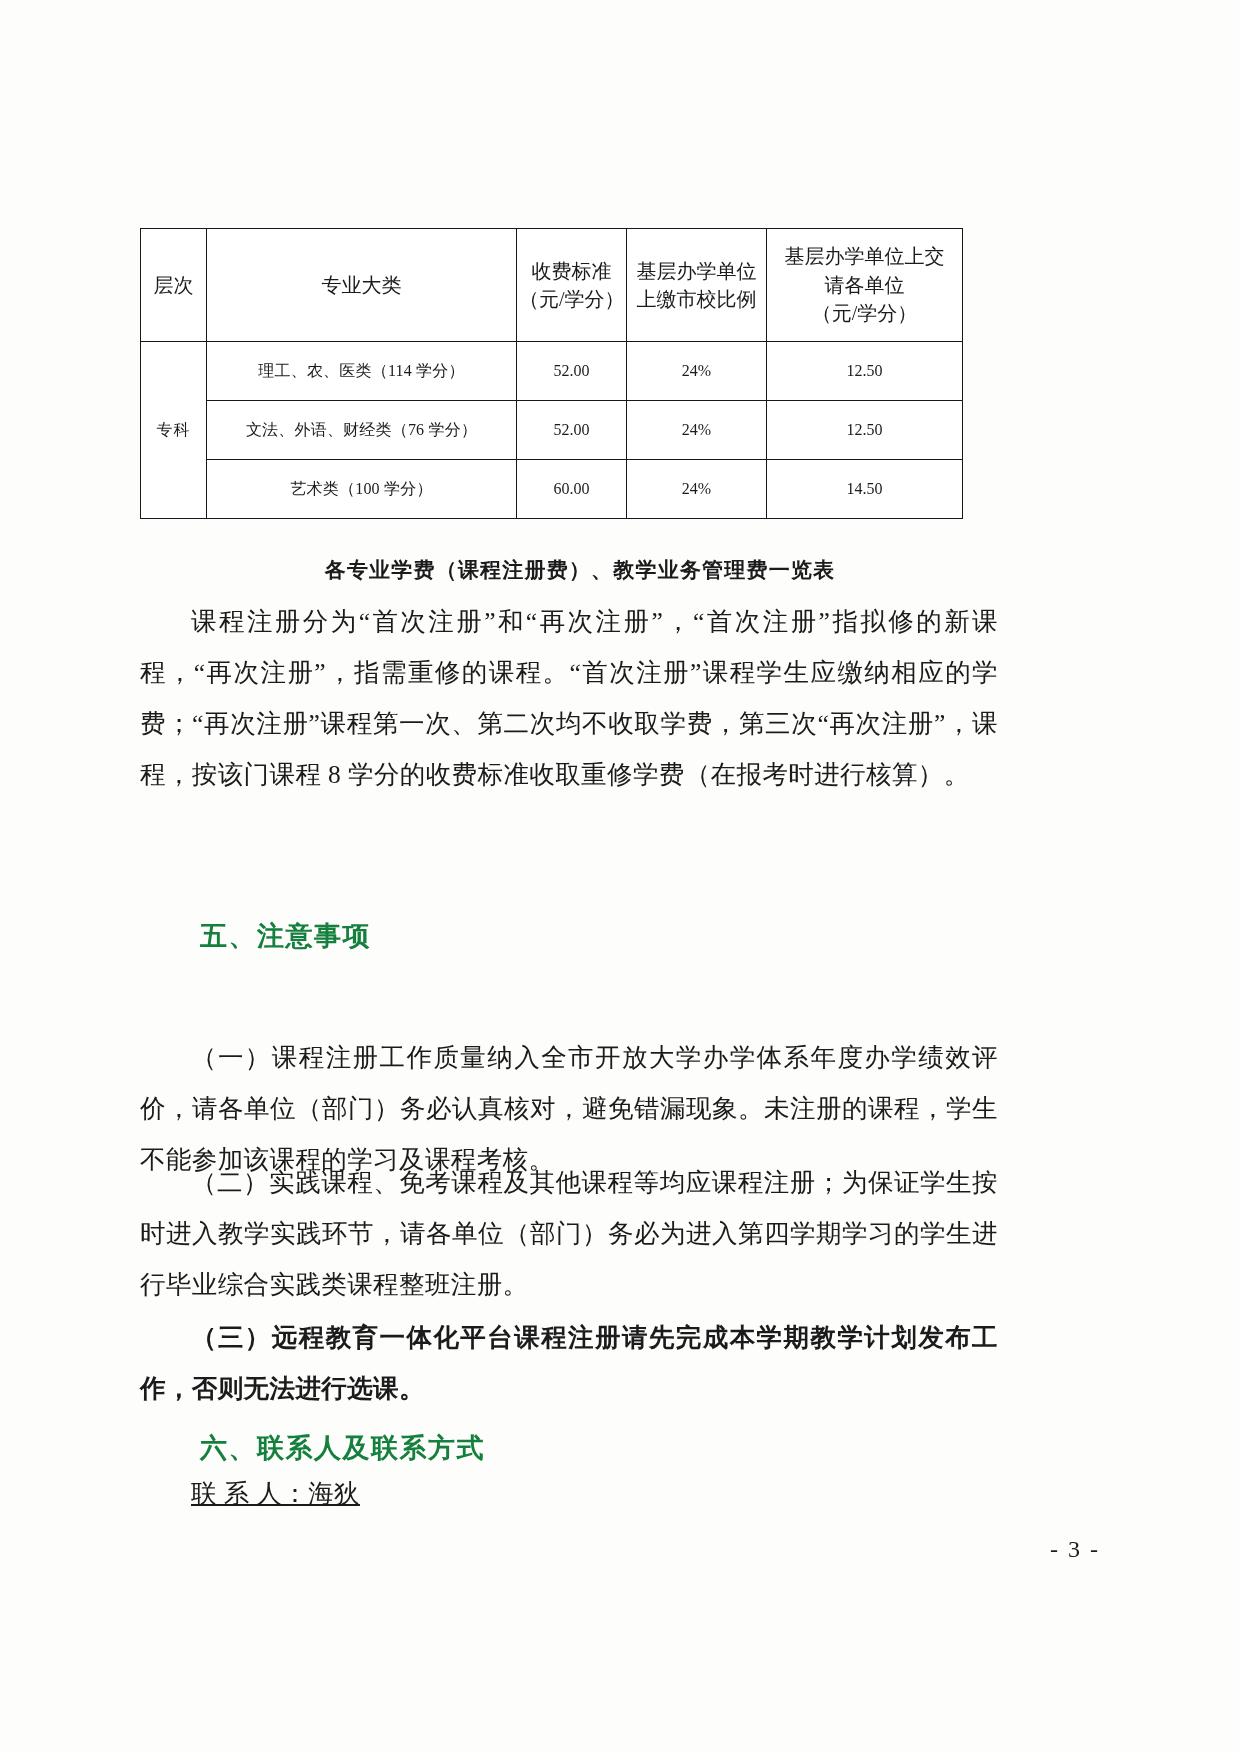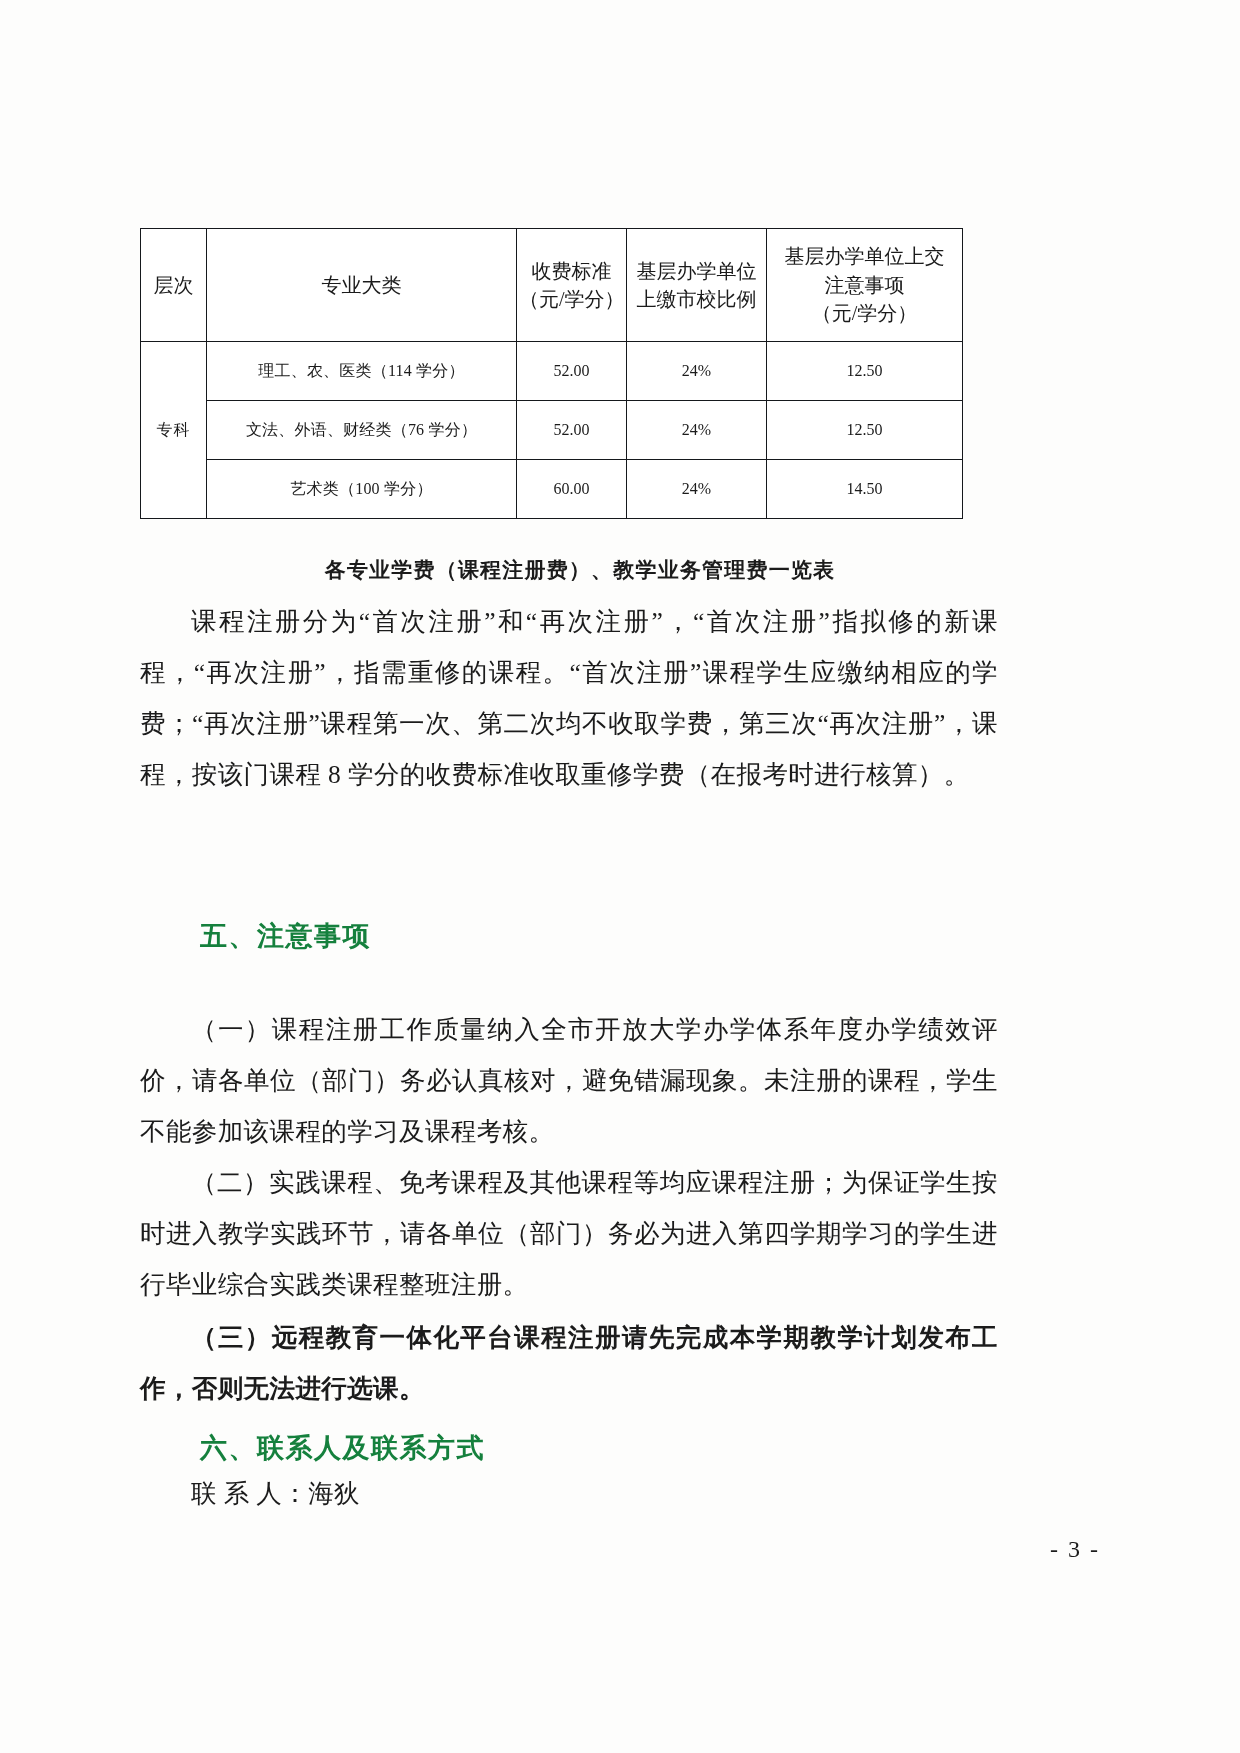--- a/index.html
+++ b/index.html
@@ -93,21 +93,21 @@
     text-align: justify;
     text-justify: inter-ideograph;
     letter-spacing: 0.4px;
   }
   .body-block p {
     margin: 0;
     text-indent: 2em;
   }
 
   .para-intro { top: 596px; }
-  .para-a     { top: 1004px; }
+  .para-a     { top: 1032px; }
   .para-b     { top: 1157px; }
   .para-c     { top: 1312px; font-weight: bold; }
 
   
   .section-heading {
     position: absolute;
     left: 6px;
     width: 858px;
     font-size: 27px;
     font-weight: bold;
@@ -126,20 +126,21 @@
     top: 1470px;
     width: 858px;
     font-size: 25.5px;
     line-height: 48px;
     letter-spacing: 0.4px;
   }
   .contact-inner {
     display: flex;
     align-items: flex-start;
     padding-left: 2em;
+    text-decoration: underline;
   }
   .contact-person {
     white-space: pre;
   }
   .contact-phone {
     white-space: pre;
     margin-left: 90px;
   }
 
   
@@ -174,21 +175,21 @@
           <td>
             <span class="hdr-line">收费标准</span>
             <span class="hdr-line">（元/学分）</span>
           </td>
           <td>
             <span class="hdr-line">基层办学单位</span>
             <span class="hdr-line">上缴市校比例</span>
           </td>
           <td>
             <span class="hdr-line">基层办学单位上交</span>
-            <span class="hdr-line">注意事项</span>
+            <span class="hdr-line">请各单位</span>
             <span class="hdr-line">（元/学分）</span>
           </td>
         </tr>
       </thead>
       <tbody>
         <tr>
           <td class="cell-level" rowspan="3">专科</td>
           <td class="cell-major">理工、农、医类（114 学分）</td>
           <td>52.00</td>
           <td>24%</td>

